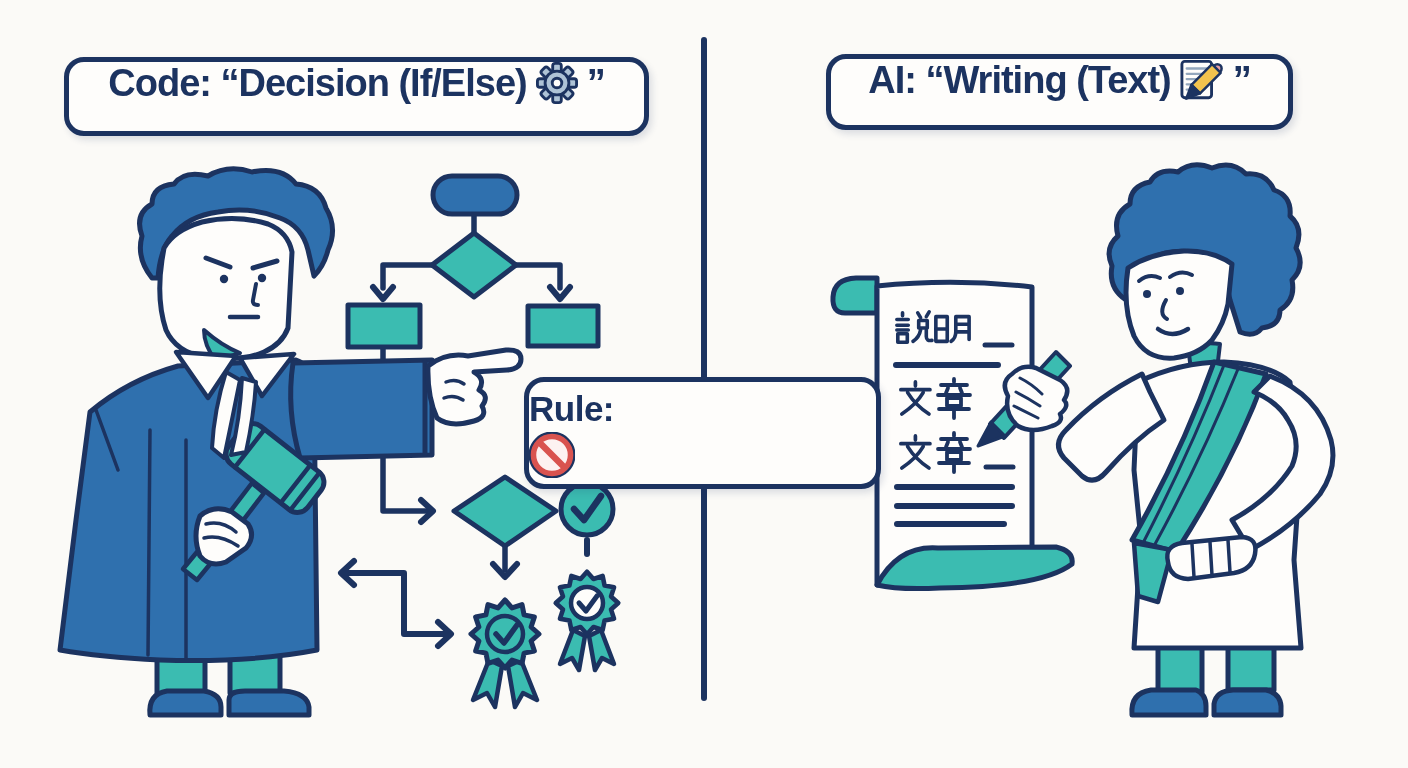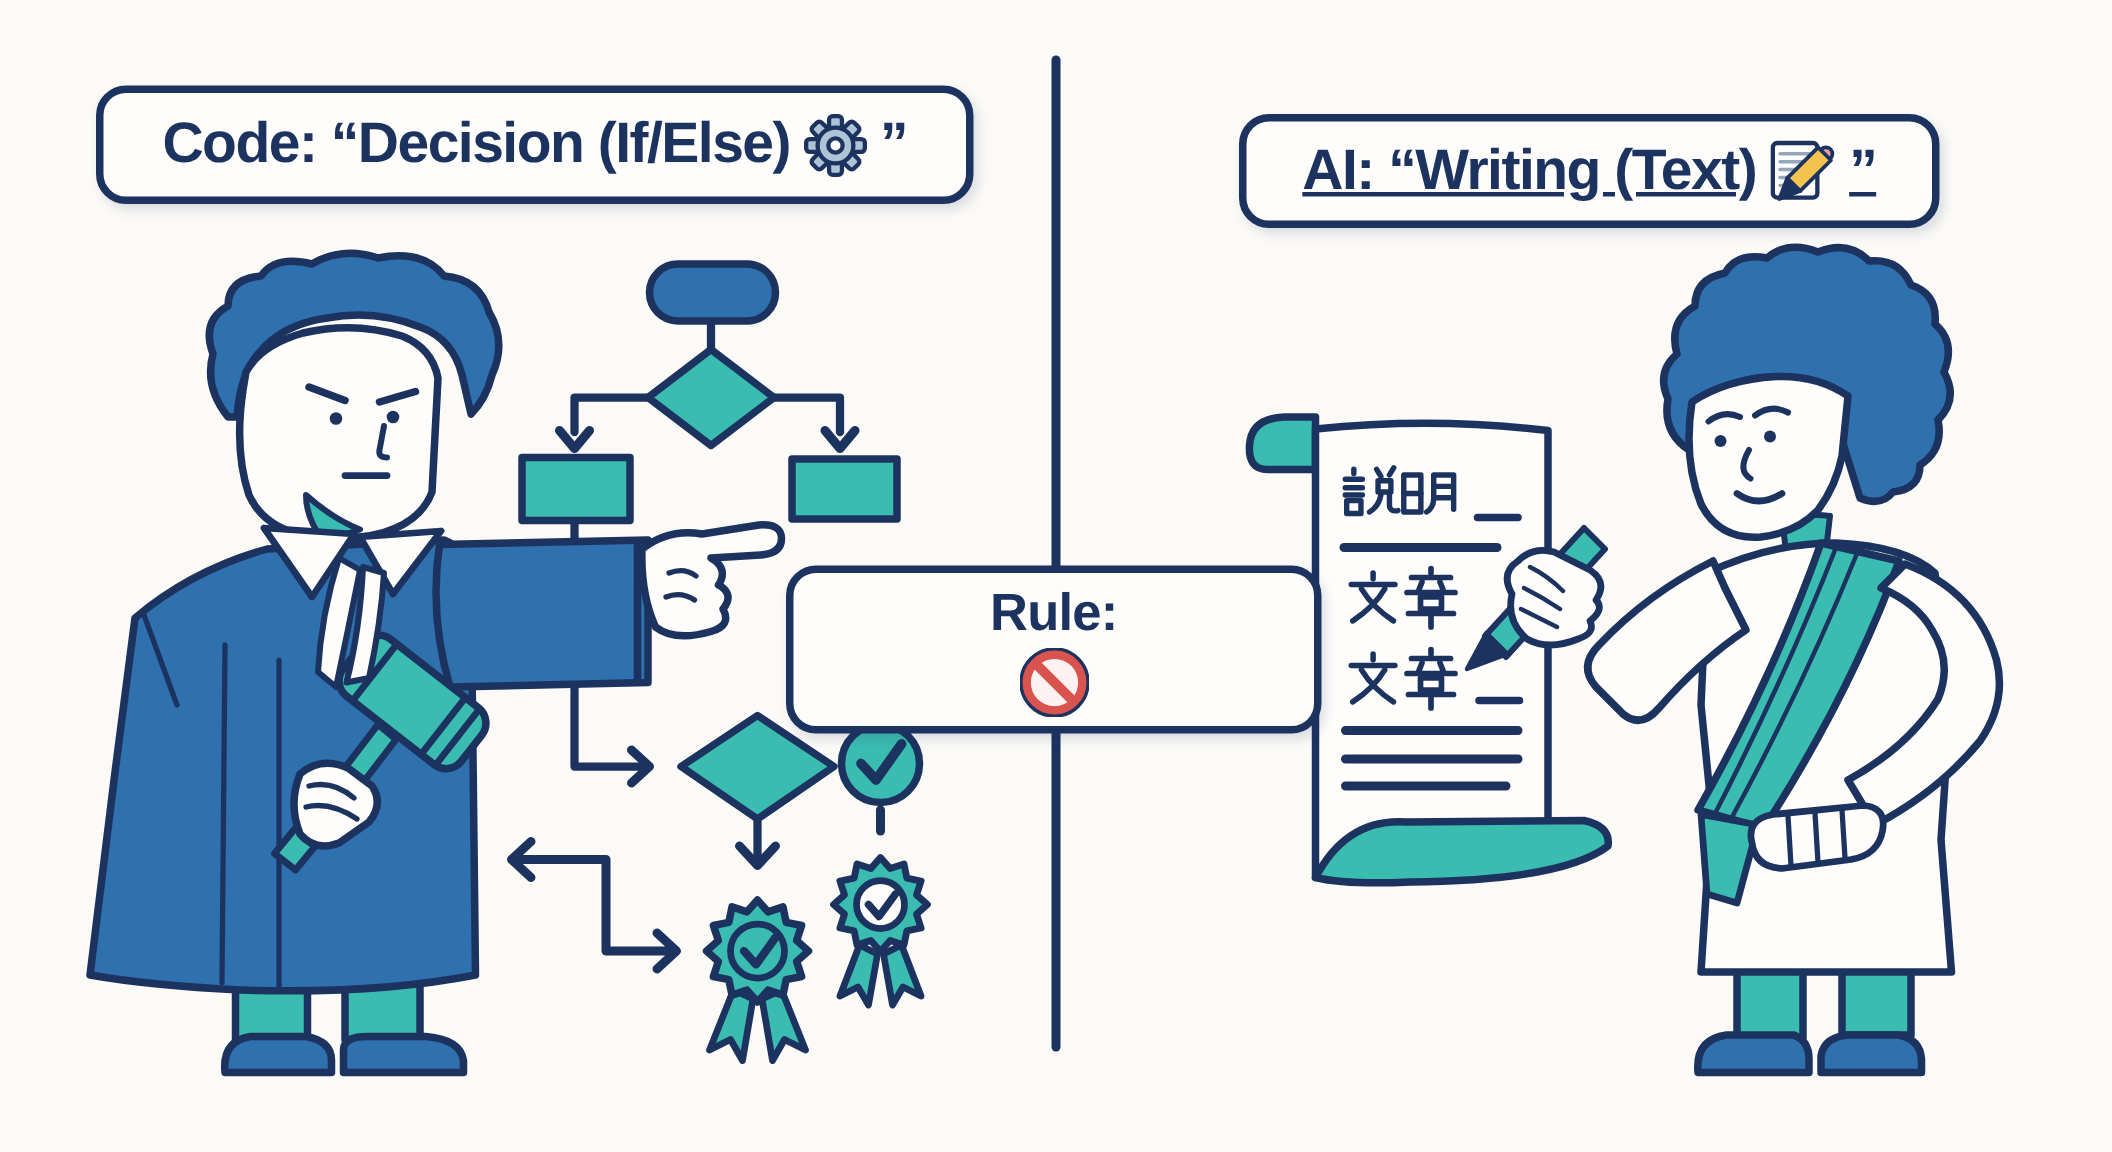--- a/index.html
+++ b/index.html
@@ -1,20 +1,20 @@
 <!DOCTYPE html>
 <html><head>
 <meta charset="utf-8">
 <style>
   html,body{margin:0;padding:0;background:#e8e8e8;}
   .canvas{position:relative;width:1408px;height:768px;background:#fbfaf7;overflow:hidden;
           font-family:"Liberation Sans","DejaVu Sans",sans-serif;}
   .illustration{position:absolute;left:0;top:0;}
   .label-box{position:absolute;box-sizing:border-box;background:#fefdfb;border:5px solid #1c3360;
-             border-radius:20px;display:flex;align-items:center;justify-content:center;
+             border-radius:20px;display:flex;align-items:flex-start;justify-content:center;
              color:#1c3360;font-weight:700;box-shadow:3px 4px 7px rgba(28,51,96,0.14);}
   .title-box{font-size:38px;letter-spacing:-1px;gap:9px;}
   .rule-box{flex-direction:column;font-size:35px;letter-spacing:-0.5px;line-height:1.18;gap:2px;margin-top:40px;}
   .rule-line2{display:flex;align-items:center;gap:10px;}
   .ico{display:inline-block;vertical-align:middle;}
 </style>
 </head>
 <body>
 
 <div class="canvas">
@@ -193,21 +193,21 @@
       <rect x="-4.5" y="-20.5" width="9" height="10" rx="2.5" transform="rotate(225)"></rect>
       <rect x="-4.5" y="-20.5" width="9" height="10" rx="2.5" transform="rotate(270)"></rect>
       <rect x="-4.5" y="-20.5" width="9" height="10" rx="2.5" transform="rotate(315)"></rect>
       <circle cx="0" cy="0" r="12.5"></circle>
       <circle cx="0" cy="0" r="5" fill="#fefdfb"></circle>
     </g>
   </svg>
   <span>”</span>
 </div>
 
-<div class="label-box title-box" style="left:826px;top:76px;width:467px;height:76px;text-decoration:underline;">
+<div class="label-box title-box" style="left:826px;top:54px;width:467px;height:76px;">
   <span>AI: “Writing (Text)</span>
   <svg class="ico" width="44" height="42" viewBox="0 0 46 42">
     <rect x="2" y="1.5" width="31" height="38" rx="3" fill="#fefdfb" stroke="#1c3360" stroke-width="3"></rect>
     <path d="M7 9 H28 M7 14.5 H28 M7 20 H22 M7 25.5 H20 M7 31 H18" stroke="#93a7bd" stroke-width="2.4" stroke-linecap="round"></path>
     <g stroke="#1c3360" stroke-width="2.6" stroke-linejoin="round">
       <circle cx="39" cy="9" r="4.5" fill="#e8a0a6"></circle>
       <path d="M33.5 4.5 L42.5 13.5 L21 35 L12 26 Z" fill="#f2c34e"></path>
       <path d="M12 26 L21 35 L6.5 40.5 Z" fill="#1c3360"></path>
     </g>
   </svg>

